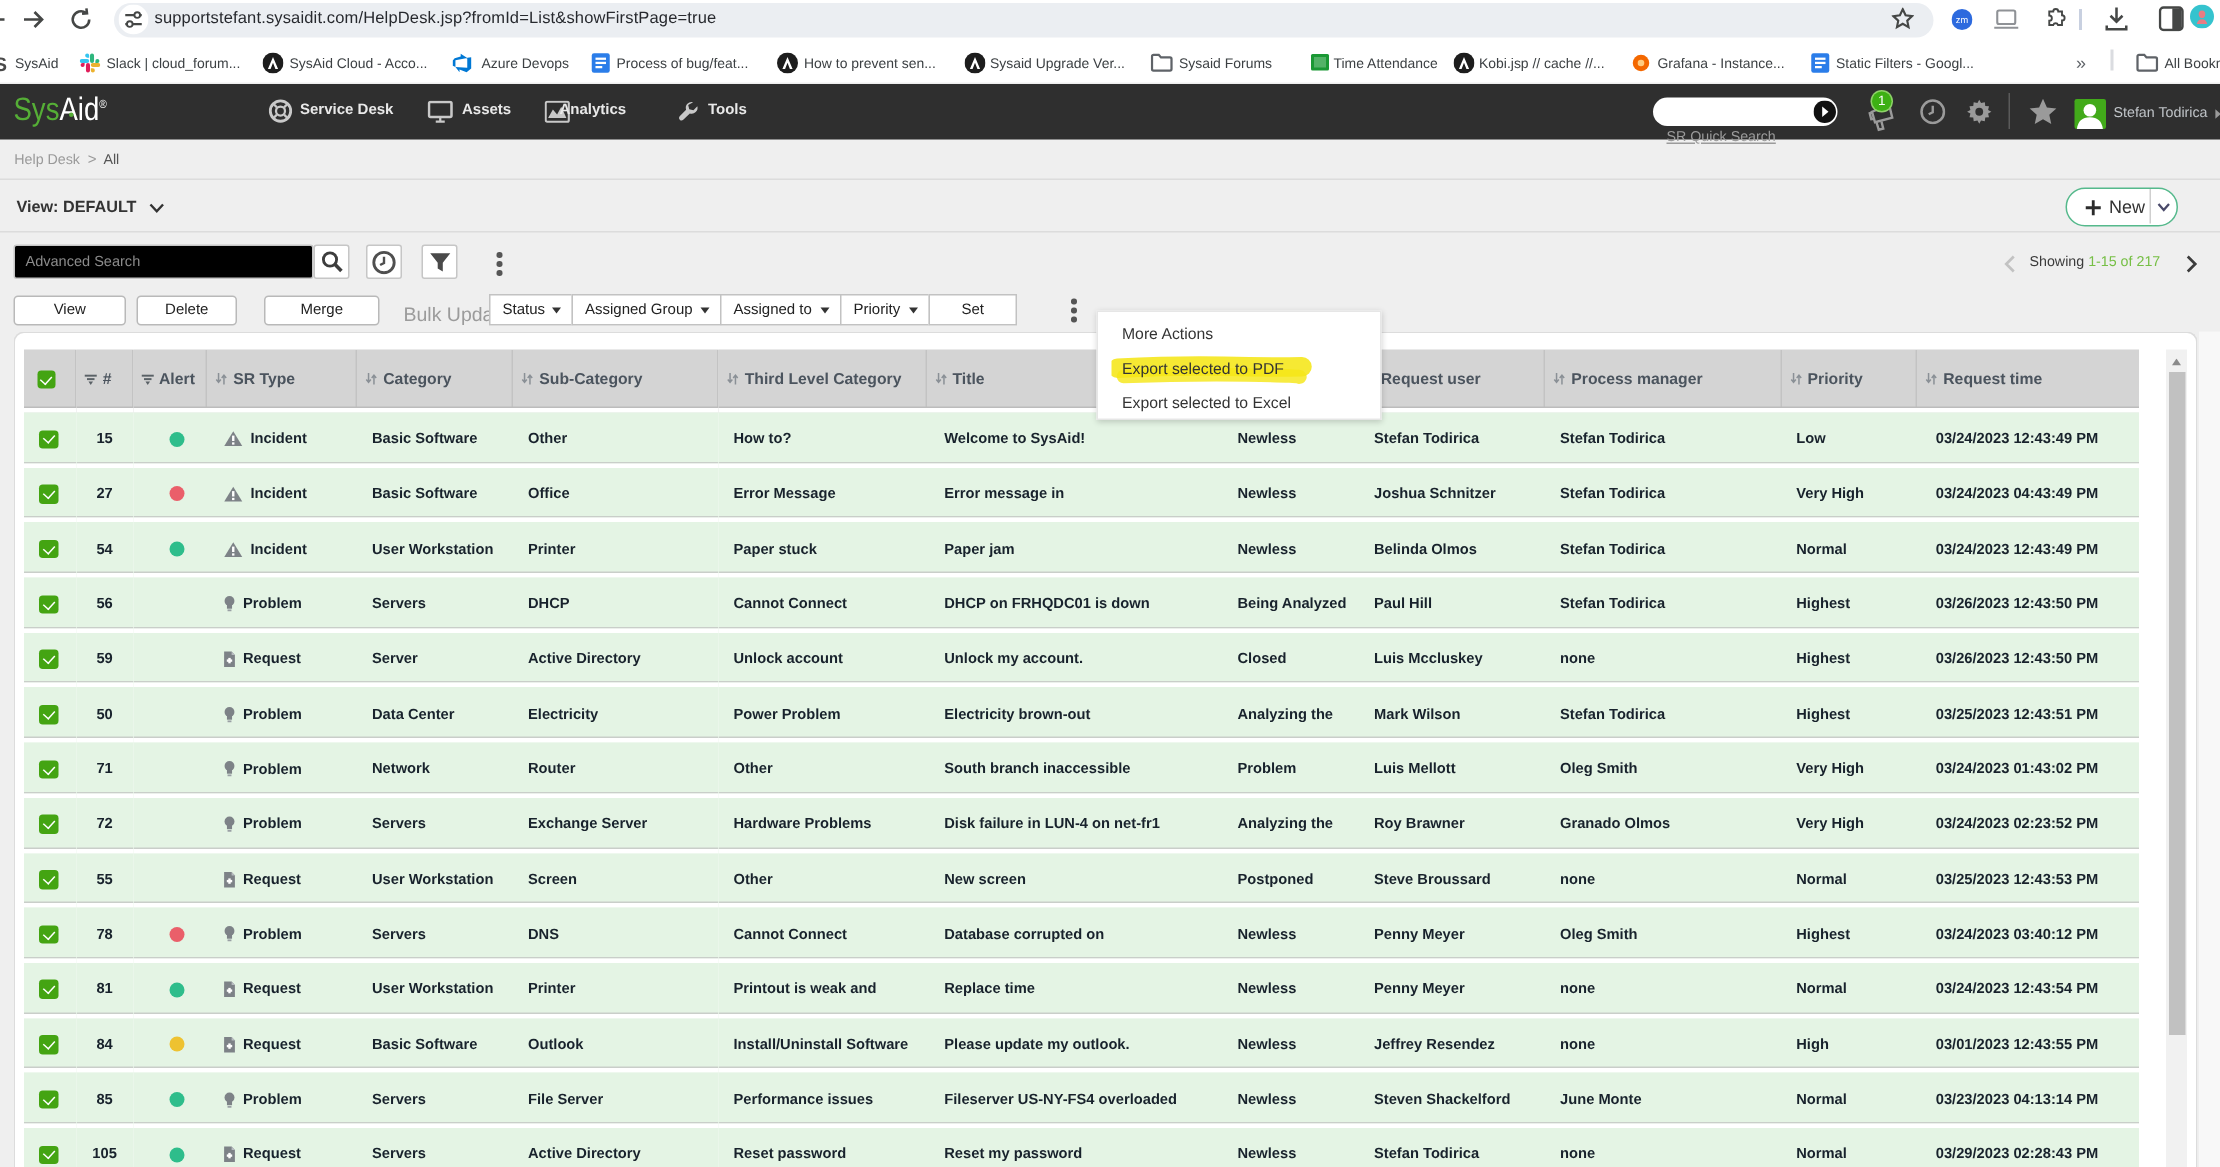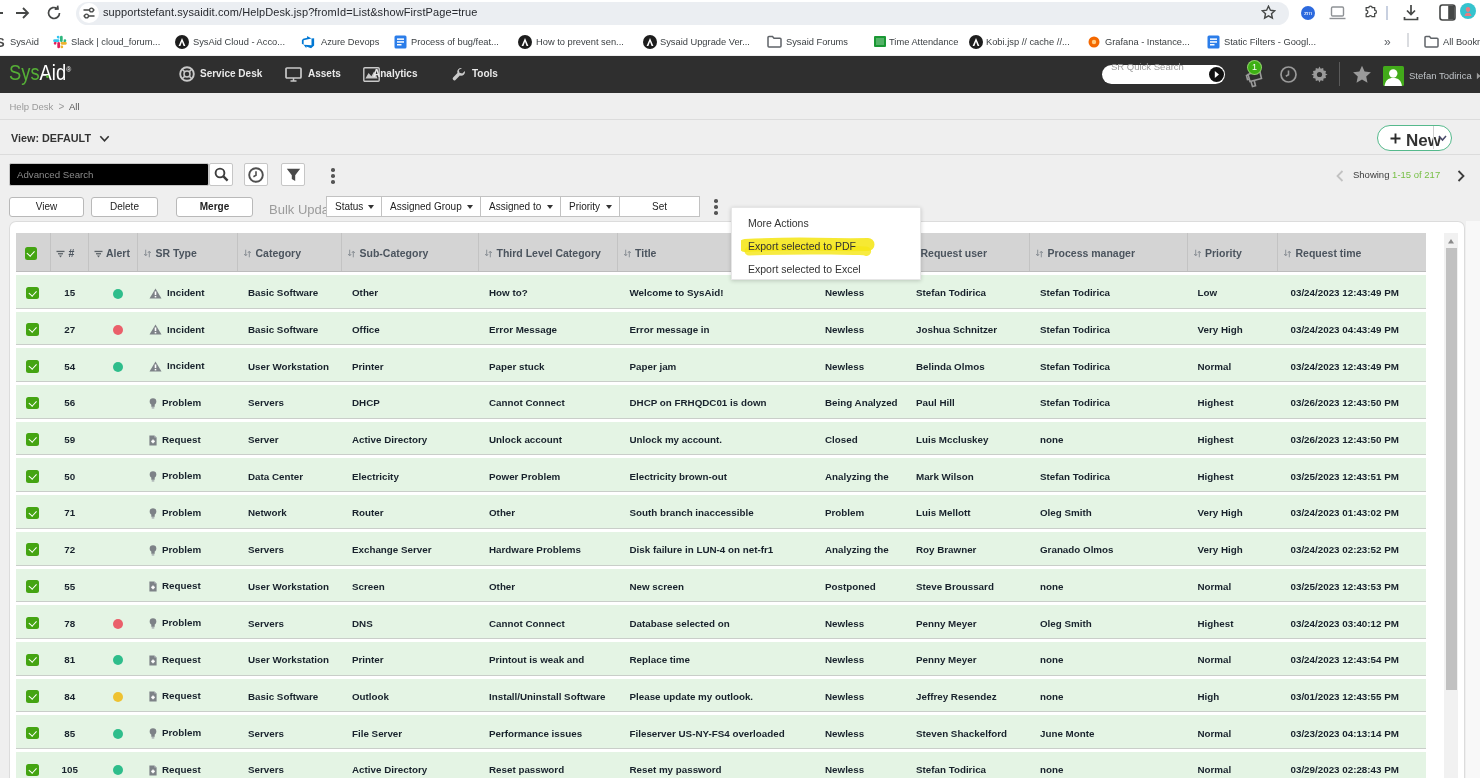--- a/index.html
+++ b/index.html
@@ -227,21 +227,21 @@
   <svg class="nvic" style="left:363px; top:11px" width="17" height="15" viewBox="0 0 17 15">
       <rect x="0.8" y="0.8" width="15.4" height="13.4" rx="1" fill="none" stroke="#c9c9c9" stroke-width="1.4"></rect>
       <path d="M2.4 11.6 L5.6 6 L8.4 9.3 L11.2 4.2 L14.6 11.6 Z" fill="#c9c9c9"></path>
     </svg>
   <div class="nav" style="left:373px">Analytics</div>
   <svg class="nvic" style="left:452px; top:11px" width="15" height="15" viewBox="0 0 15 15">
       <path d="M10.1 1.1 a3.9 3.9 0 0 0 -4.7 5 L1.1 10.5 a1.7 1.7 0 0 0 2.4 2.4 L7.9 8.6 a3.9 3.9 0 0 0 5 -4.7 L10.3 6.5 L7.5 5.8 L6.8 3 Z" fill="#c9c9c9"></path>
     </svg>
   <div class="nav" style="left:472px">Tools</div>
   <div class="abs" style="left:1102px; top:9px; width:123px; height:19px; background:#fff; border-radius:10px;"></div>
-  <div class="abs" style="left:1111px; top:5px; font-size:9.5px; color:#9b9b9b;">SR Quick Search</div>
+  <div class="abs" style="left:1111px; top:30px; font-size:9.5px; color:#9b9b9b;text-decoration:underline;">SR Quick Search</div>
   <svg class="abs" style="left:1209px; top:11px" width="15" height="15" viewBox="0 0 15 15">
       <circle cx="7.5" cy="7.5" r="7.5" fill="#111"></circle>
       <path d="M5.8 4 L10 7.5 L5.8 11 Z" fill="#fff"></path>
     </svg>
   <svg class="abs" style="left:1245px; top:13px" width="20" height="19" viewBox="0 0 20 19">
       <g stroke="#9a9a9a" stroke-width="1.6" fill="none">
         <path d="M3 5.5 L14.5 1 L16.5 9.5 L5 12.5 Z"></path>
         <path d="M3 6 L1.5 6.5 L2.5 10.5 L4.5 10.2"></path>
         <path d="M6 12.5 L7.5 17.5 L10.5 16.7 L9.3 12"></path>
       </g>
@@ -276,21 +276,21 @@
 <div class="hline" style="top:154px"></div>
 
 <div id="viewlbl">View: DEFAULT</div>
 <svg class="abs" style="left:99px; top:134.5px" width="11" height="8" viewBox="0 0 11 8">
     <path d="M1.3 1.3 L5.5 5.8 L9.7 1.3" stroke="#333" stroke-width="1.6" fill="none"></path>
   </svg>
 <div id="newbtn">
   <svg class="abs" style="left:12px; top:7px" width="11" height="11" viewBox="0 0 11 11">
       <path d="M5.5 0.5 V10.5 M0.5 5.5 H10.5" stroke="#2b2b2b" stroke-width="1.9"></path>
     </svg>
-  <div class="abs" style="left:28px; top:5px; font-size:17px; color:#333;font-weight:bold;">New</div>
+  <div class="abs" style="left:28px; top:5px; font-size:12px; color:#333;">New</div>
   <div class="dv"></div>
   <svg class="abs" style="left:60px; top:9px" width="9" height="7" viewBox="0 0 9 7">
       <path d="M1 1 L4.5 5 L8 1" stroke="#4a4a6a" stroke-width="1.5" fill="none"></path>
     </svg>
 </div>
 
 <div id="srch">
     <span>Advanced Search</span>
   </div>
 <div class="tbtn" style="left:209px"><svg style="margin:3px 0 0 4px" width="15" height="15" viewBox="0 0 15 15">
@@ -312,27 +312,27 @@
 <svg class="abs" style="left:1336px; top:170px" width="8" height="12" viewBox="0 0 8 12">
     <path d="M6.5 1 L1.5 6 L6.5 11" stroke="#c2c2c2" stroke-width="1.8" fill="none"></path>
   </svg>
 <div id="showing">Showing <span class="grn">1-15 of 217</span></div>
 <svg class="abs" style="left:1457px; top:170px" width="8" height="12" viewBox="0 0 8 12">
     <path d="M1.5 1 L6.5 6 L1.5 11" stroke="#3c3c3c" stroke-width="1.8" fill="none"></path>
   </svg>
 
 <div class="wbtn" style="left:9px; width:75px;">View</div>
 <div class="wbtn" style="left:91px; width:67px;">Delete</div>
-<div class="wbtn" style="left:176px; width:77px;font-weight:bold;">Merge</div>
+<div class="wbtn" style="left:176px; width:77px;">Merge</div>
 <div id="bulk">Bulk Update:</div>
 <div class="dd" style="left:326px; width:56px;">Status<i></i></div>
 <div class="dd" style="left:381px; width:100px;">Assigned Group<i></i></div>
 <div class="dd" style="left:480px; width:81px;">Assigned to<i></i></div>
 <div class="dd" style="left:560px; width:60px;">Priority<i></i></div>
-<div class="dd" style="left:619px; width:81px; text-align:center; padding-left:0;">Set</div>
+<div class="dd" style="left:619px; width:59px; text-align:center; padding-left:0;">Set</div>
 <div class="vdots" style="left:714px; top:199px">
     <b style="top:0"></b>
     <b style="top:6px"></b>
     <b style="top:12px"></b>
   </div>
 
 <div id="whitebg"></div>
 <div id="rightmargin"></div>
 
 <div id="tblwrap">
@@ -583,21 +583,21 @@
           <td class="c-num">78</td>
           <td class="c-al"><span class="dot" style="background:#ea5f6a"></span></td>
 <td class="c-typ"><svg class="ti" width="8" height="11" viewBox="0 0 8 11">
               <circle cx="4" cy="3.6" r="3.3" fill="#7d8287"></circle>
               <rect x="2.3" y="5.8" width="3.4" height="3" fill="#7d8287"></rect>
               <rect x="2.7" y="9.3" width="2.6" height="1.2" fill="#9aa0a5"></rect>
             </svg><span>Problem</span></td>
 <td>Servers</td>
           <td>DNS</td>
           <td>Cannot Connect</td>
-          <td class="c-ti">Database selected on</td>
+          <td class="c-ti">Database corrupted on</td>
 <td class="c-st">Newless</td>
           <td>Penny Meyer</td>
           <td>Oleg Smith</td>
           <td>Highest</td>
           <td class="c-tm">03/24/2023 03:40:12 PM</td>
         </tr>
 <tr>
           <td class="c-cb"><span class="cb"></span></td>
           <td class="c-num">81</td>
           <td class="c-al"><span class="dot" style="background:#2ebd8b"></span></td>

